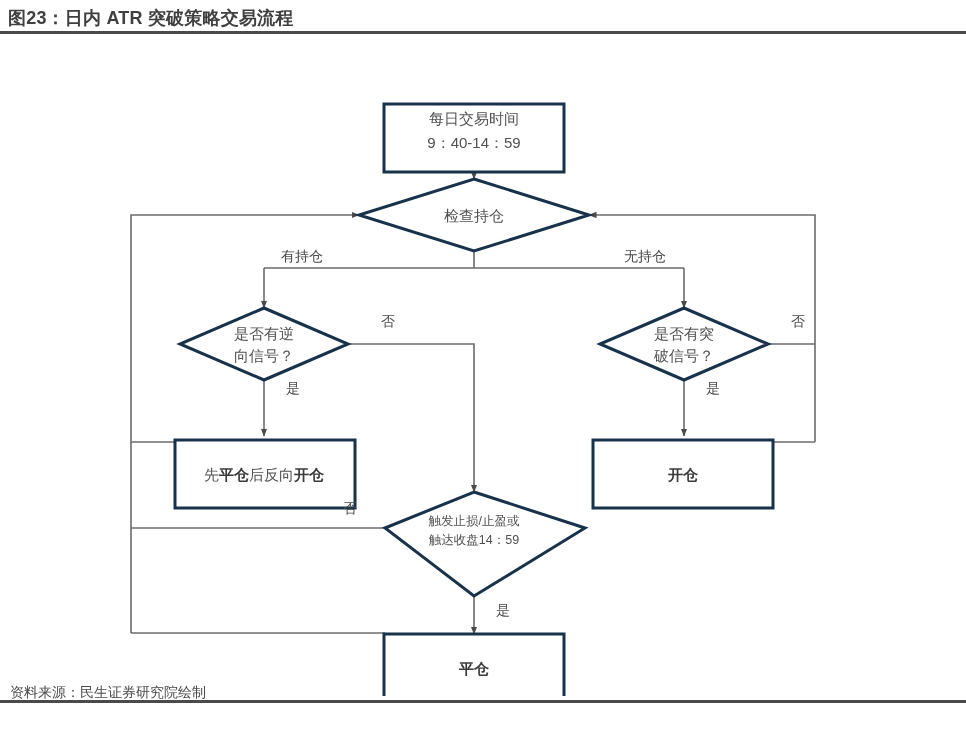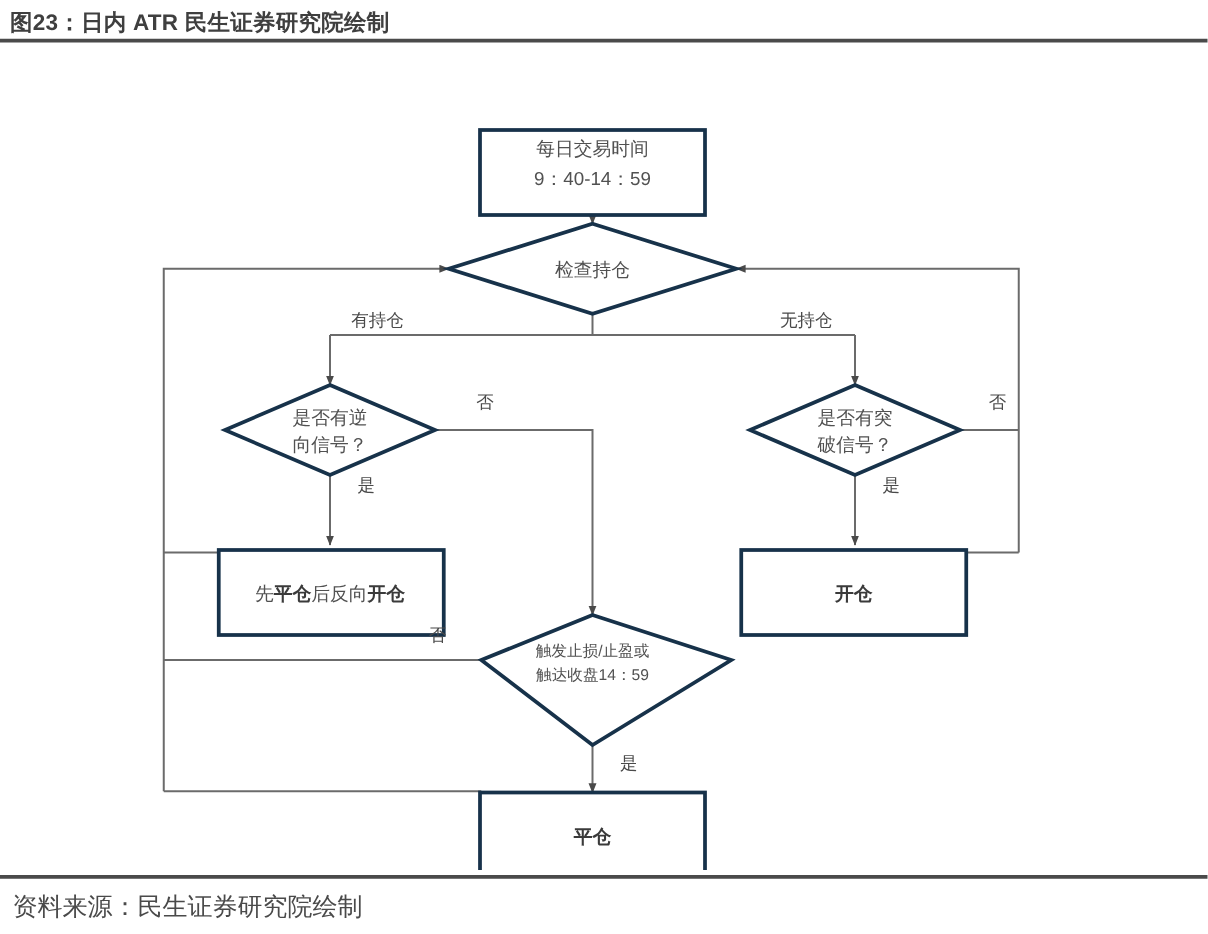--- a/index.html
+++ b/index.html
@@ -42,22 +42,22 @@
     position: absolute;
     left: 0px;
     top: 700px;
     width: 966px;
     height: 3px;
     background: #4a4a4a;
   }
   .source {
     position: absolute;
     left: 10px;
-    top: 712px;
-    font-size: 20px;
+    top: 684px;
+    font-size: 14px;
     color: #4a4a4a;
     white-space: nowrap;
     text-align: center;
   }
   #canvas {
     position: absolute;
     left: 0;
     top: 36px;
     width: 872px;
     height: 660px;
@@ -93,21 +93,21 @@
     stroke: #6b6b6b;
     stroke-width: 1.6;
     fill: none;
   }
 </style>
 </head>
 <body>
 
 <div id="page">
 
-  <div class="title">图23：日内 ATR 民生证券研究院绘制</div>
+  <div class="title">图23：日内 ATR 突破策略交易流程</div>
   <div class="rule-top"></div>
 
   <div id="canvas">
     <svg class="flow" viewBox="0 0 966 660" xmlns="http://www.w3.org/2000/svg">
       <defs>
         <marker id="arr" markerWidth="9" markerHeight="9" refX="7.5" refY="3.2" orient="auto" markerUnits="userSpaceOnUse">
           <path d="M0,0 L8,3.2 L0,6.4 z" fill="#4a4a4a"></path>
         </marker>
       </defs>
 

